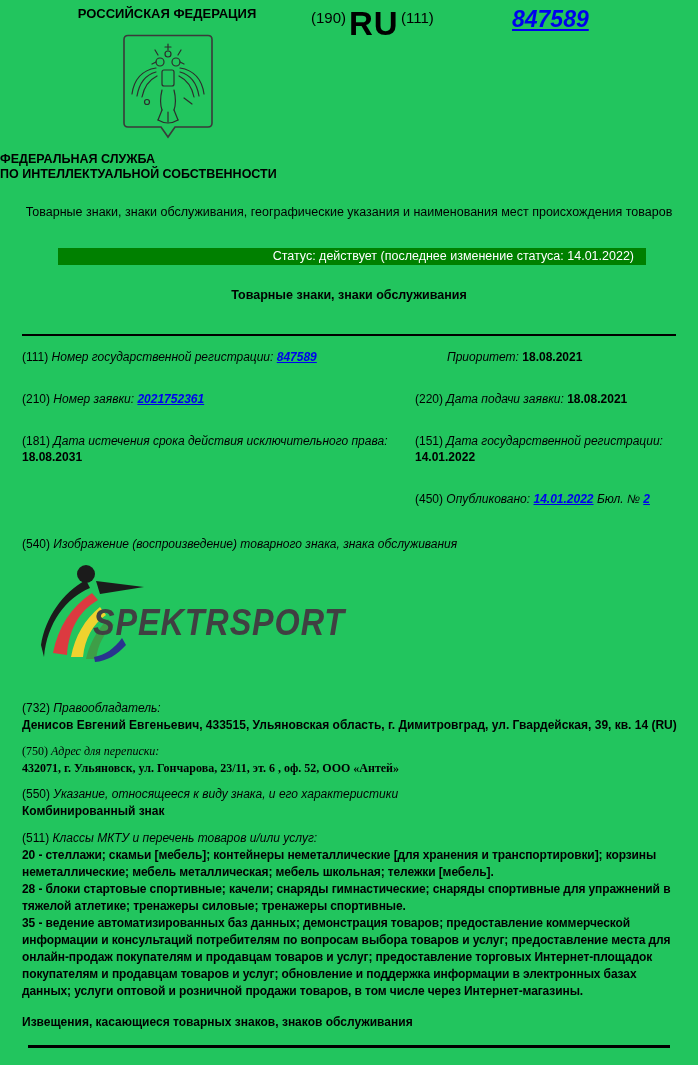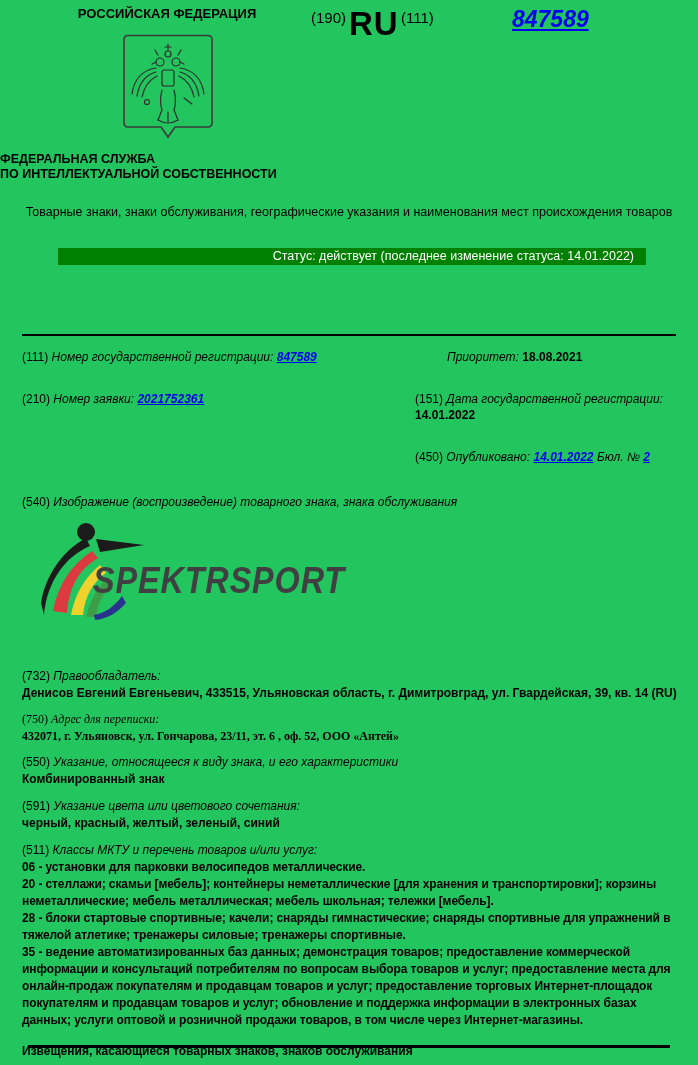--- a/index.html
+++ b/index.html
@@ -21,21 +21,21 @@
           text-align:right;padding-right:12px;font-size:12.5px;box-sizing:border-box;margin-left:36px;}
   .section-title{left:22px;top:288px;width:654px;font-weight:bold;font-size:12.5px;text-align:center;}
   .hr-top{left:22px;top:334px;width:654px;border-top:2px solid #000;height:0;}
   .hr-bottom{left:28px;top:1045px;width:642px;border-top:3px solid #000;height:0;}
   
   .content{position:absolute;left:22px;top:349px;width:656px;line-height:17px;}
   .bib{display:grid;grid-template-columns:393px 263px;row-gap:26px;line-height:16px;}
   .pri-cell{padding-left:32px;}
   .p540{margin-top:29px;}
   .logo{margin-top:10px;margin-left:12px;height:114px;}
-  .p732{margin-top:28px;}
+  .p732{margin-top:18px;}
   .p750{margin-top:9px;font-family:Liberation Serif, serif;}
   .p550{margin-top:9px;}
   .p591{margin-top:10px;}
   .p511{margin-top:10px;}
   .classes div{font-weight:bold;letter-spacing:-0.1px;}
   .footer-title{margin-top:14px;text-align:left;font-weight:bold;}
 </style>
 </head>
 <body>
 
@@ -73,20 +73,21 @@
 
   <div class="abs agency">
     <div>ФЕДЕРАЛЬНАЯ СЛУЖБА</div>
     <div>ПО ИНТЕЛЛЕКТУАЛЬНОЙ СОБСТВЕННОСТИ</div>
   </div>
 
   <div class="abs doc-title">Товарные знаки, знаки обслуживания, географические указания и наименования мест происхождения товаров</div>
 
   <div class="abs status" style="background-color: rgb(0, 128, 0);">Статус: действует (последнее изменение статуса: 14.01.2022)</div>
 
+  <div class="abs section-title">Товарные знаки, знаки обслуживания</div>
 
   <div class="abs hr-top"></div>
 
   <div class="content">
 
     <div class="bib">
       <div>
         <span>(111)</span>
         <span class="ital">Номер государственной регистрации:</span>
         <a class="lnk">847589</a>
@@ -94,21 +95,31 @@
       <div class="pri-cell">
         <span class="ital">Приоритет:</span>
         <span class="bold">18.08.2021</span>
       </div>
 
       <div>
         <span>(210)</span>
         <span class="ital">Номер заявки:</span>
         <a class="lnk">2021752361</a>
       </div>
+      <div>
+        <span>(220)</span>
+        <span class="ital">Дата подачи заявки:</span>
+        <span class="bold">18.08.2021</span>
+      </div>
 
+      <div>
+        <span>(181)</span>
+        <span class="ital">Дата истечения срока действия исключительного права:</span>
+        <div class="bold">18.08.2031</div>
+      </div>
       <div>
         <span>(151)</span>
         <span class="ital">Дата государственной регистрации:</span>
         <div class="bold">14.01.2022</div>
       </div>
 
       <div></div>
       <div>
         <span>(450)</span>
         <span class="ital">Опубликовано:</span>
@@ -146,31 +157,25 @@
       <span class="ital">Адрес для переписки:</span>
       <div class="bold">432071, г. Ульяновск, ул. Гончарова, 23/11, эт. 6 , оф. 52, ООО «Антей»</div>
     </div>
 
     <div class="p550">
       <span>(550)</span>
       <span class="ital">Указание, относящееся к виду знака, и его характеристики</span>
       <div class="bold">Комбинированный знак</div>
     </div>
 
-    <div class="p591">
-      <span>(591)</span>
-      <span class="ital">Указание цвета или цветового сочетания:</span>
-      <div class="bold">черный, красный, желтый, зеленый, синий</div>
-    </div>
 
     <div class="p511">
       <span>(511)</span>
       <span class="ital">Классы МКТУ и перечень товаров и/или услуг:</span>
       <div class="classes">
-        <div>06 - установки для парковки велосипедов металлические.</div>
         <div>20 - стеллажи; скамьи [мебель]; контейнеры неметаллические [для хранения и транспортировки]; корзины неметаллические; мебель металлическая; мебель школьная; тележки [мебель].</div>
         <div>28 - блоки стартовые спортивные; качели; снаряды гимнастические; снаряды спортивные для упражнений в тяжелой атлетике; тренажеры силовые; тренажеры спортивные.</div>
         <div>35 - ведение автоматизированных баз данных; демонстрация товаров; предоставление коммерческой информации и консультаций потребителям по вопросам выбора товаров и услуг; предоставление места для онлайн-продаж покупателям и продавцам товаров и услуг; предоставление торговых Интернет-площадок покупателям и продавцам товаров и услуг; обновление и поддержка информации в электронных базах данных; услуги оптовой и розничной продажи товаров, в том числе через Интернет-магазины.</div>
       </div>
     </div>
 
     <div class="footer-title">Извещения, касающиеся товарных знаков, знаков обслуживания</div>
   </div>
 
   <div class="abs hr-bottom"></div>

